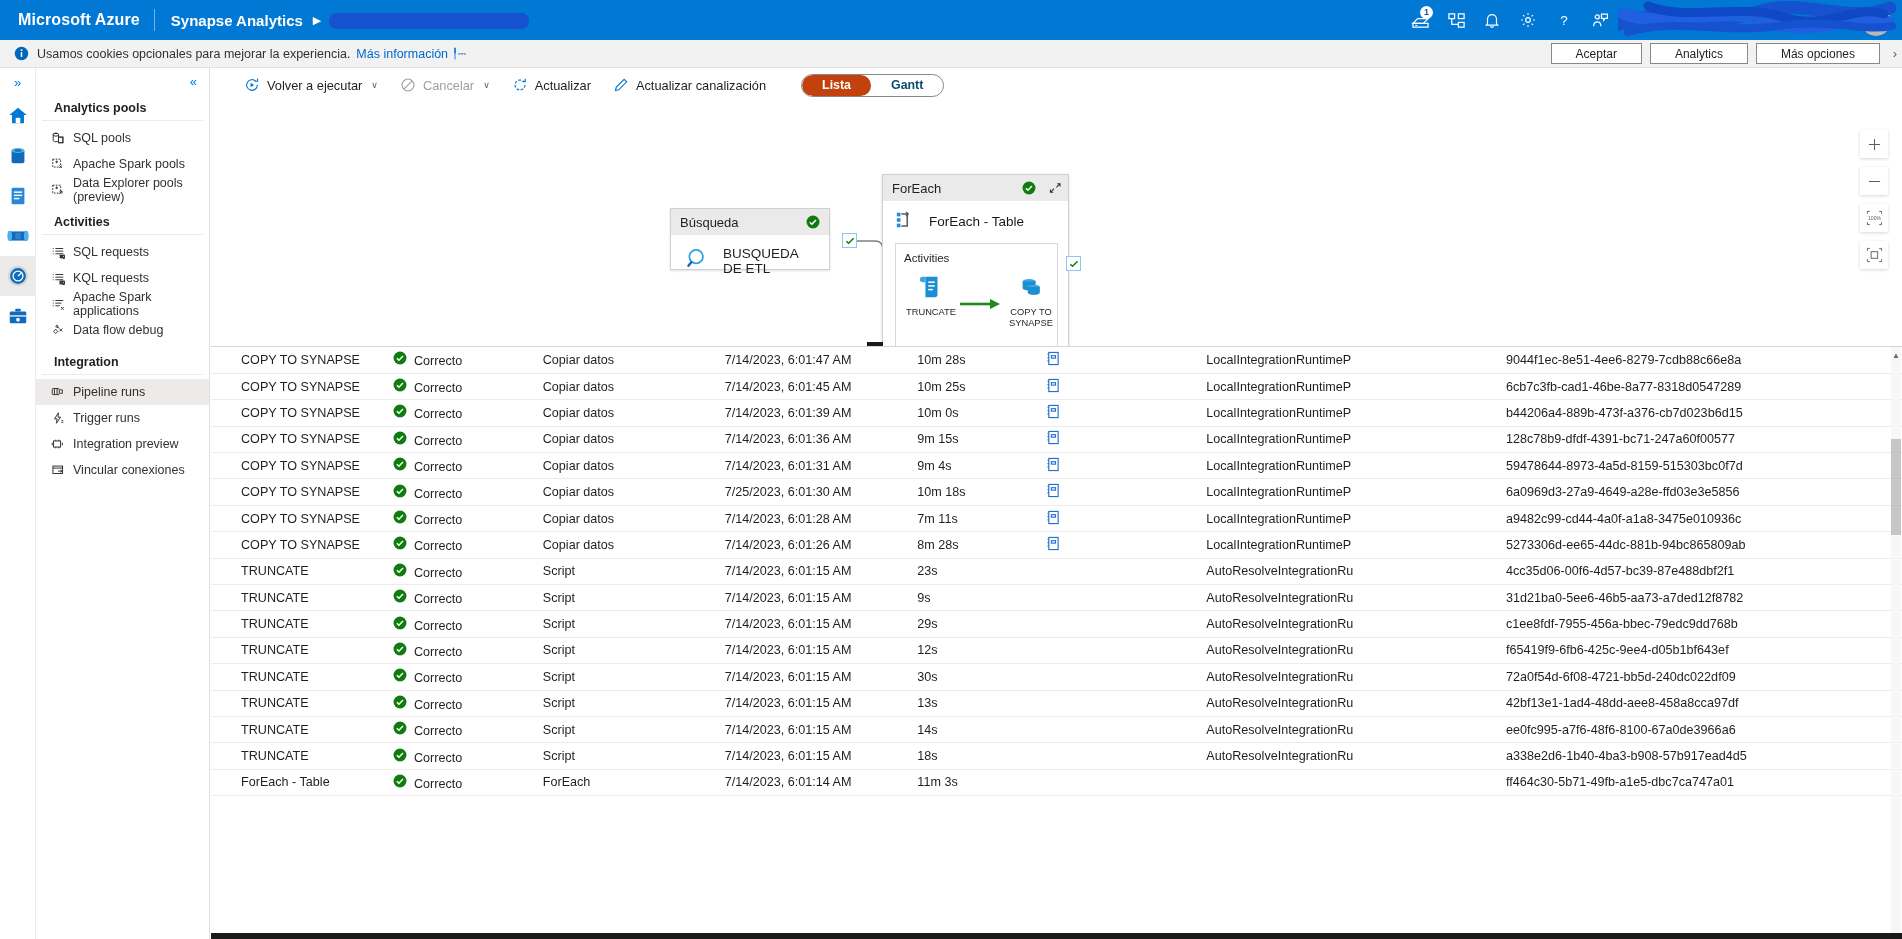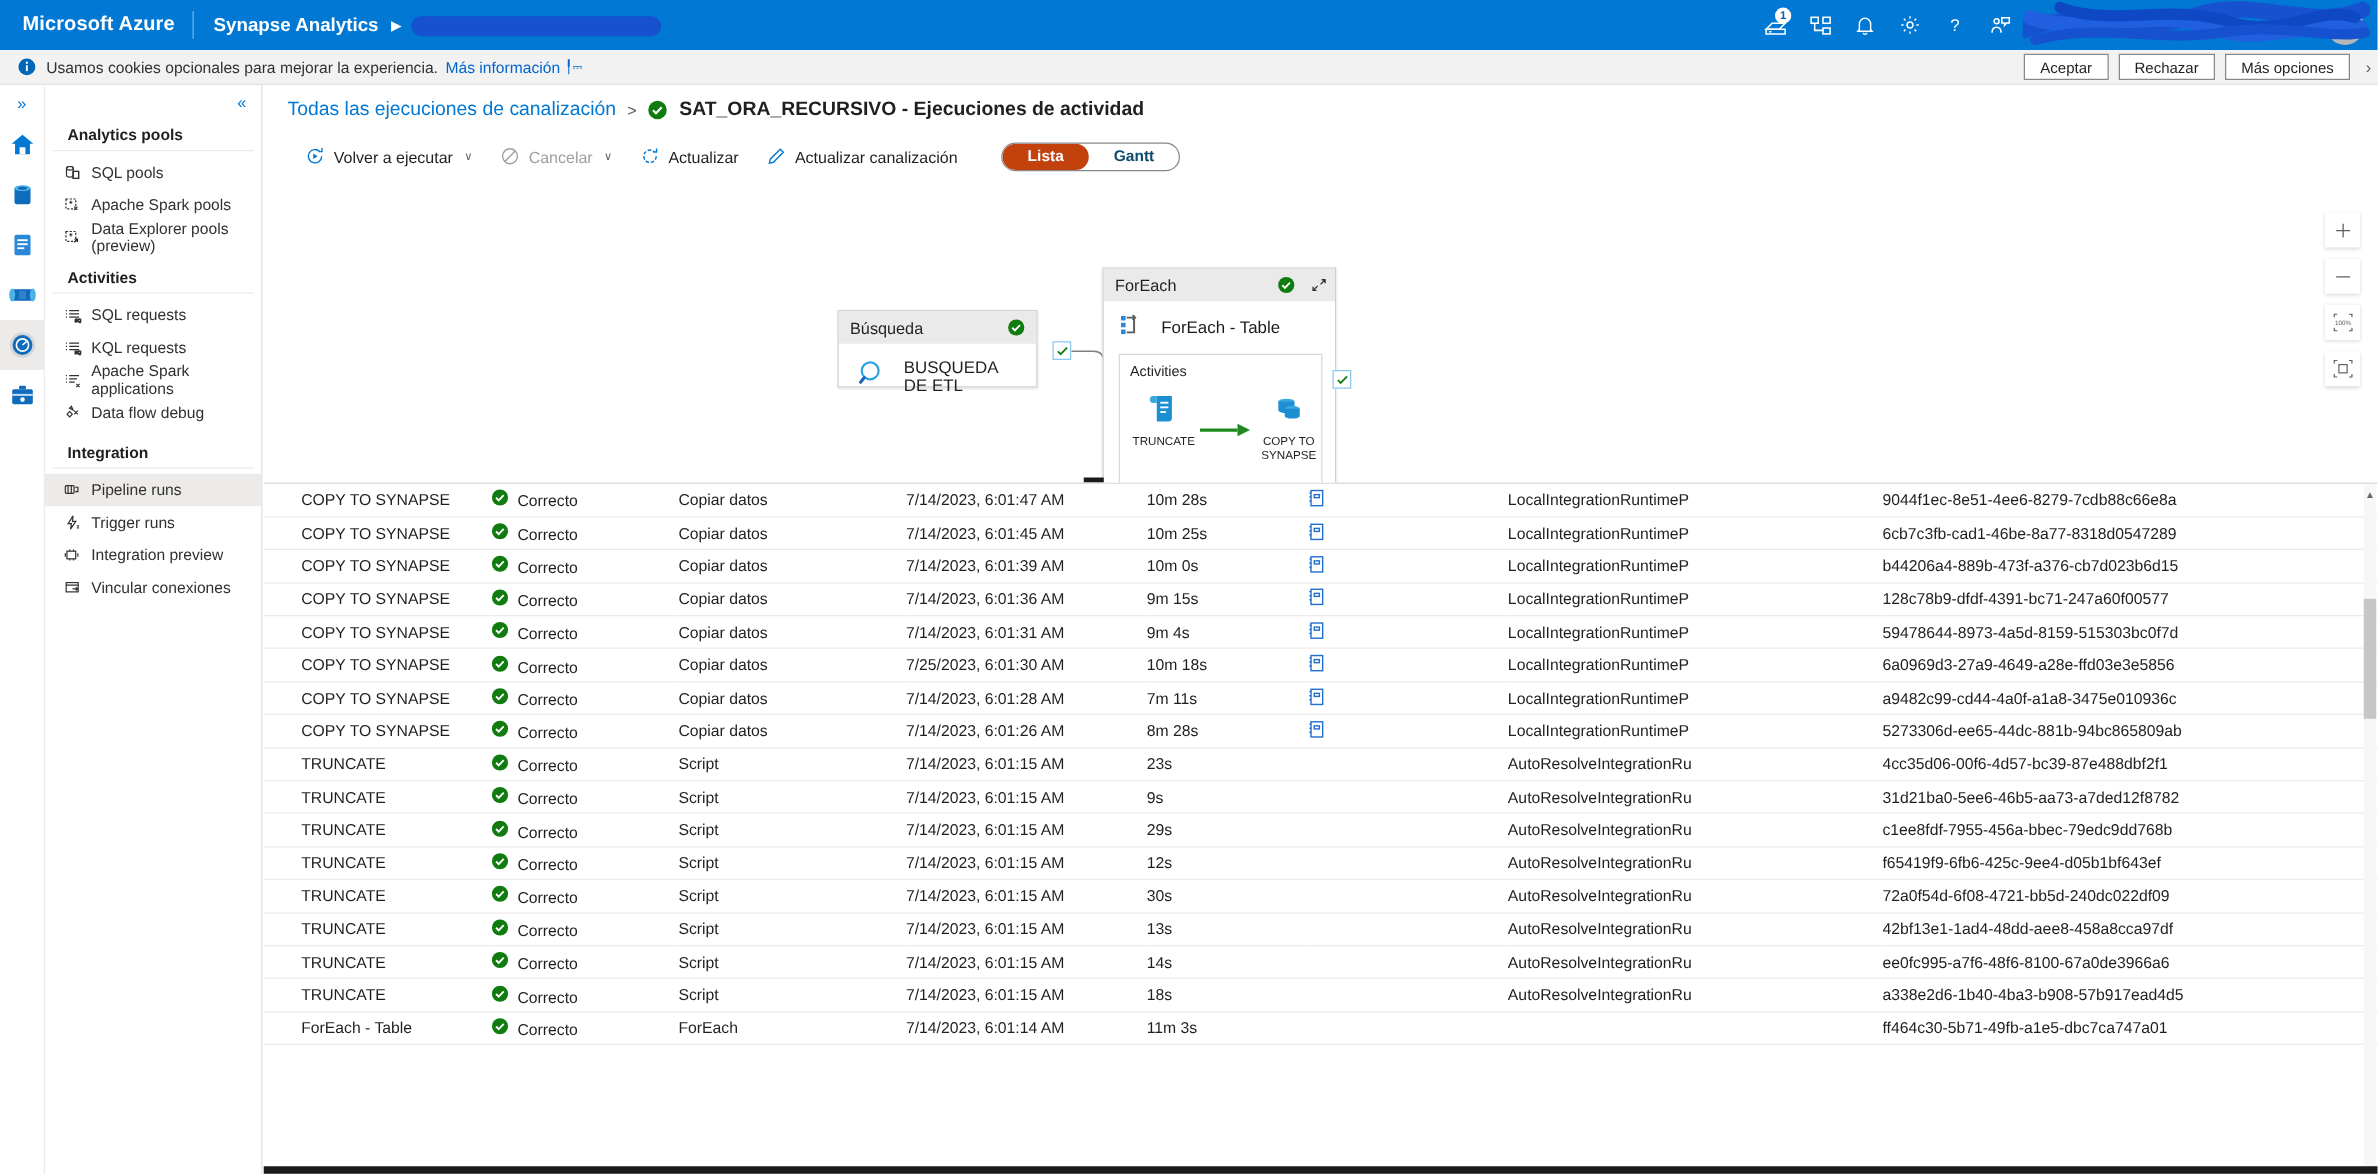--- a/index.html
+++ b/index.html
@@ -53,21 +53,21 @@
     background: #f2f2f2; border-bottom: 1px solid #e1e1e1;
     display: flex; align-items: center; padding-left: 14px;
     font-size: 12.5px; color: #323130;
   }
   .cookie-info-icon { margin-right: 8px; display:flex; }
   .cookie-link { color: #0066cc; margin-left: 6px; text-decoration: none; }
   .ext-glyph { margin-left: 4px; font-size: 10px; color: #0066cc; }
   .cookie-buttons { margin-left: auto; display: flex; gap: 8px; padding-right: 22px; }
   .cookie-btn {
     background: #ffffff; border: 1px solid #8a8886; height: 21px;
-    font-size: 12px; padding: 0 12px; cursor: pointer; color: #201f1e;
+    font-size: 12px; padding: 0 24px; cursor: pointer; color: #201f1e;
     font-family: "Liberation Sans", sans-serif;
   }
   .cookie-collapse { position:absolute; right: 5px; top: 6px; font-size: 13px; color:#605e5c;}
 
   
   .rail {
     position: absolute; top: 68px; left: 0; width: 36px; height: 871px;
     background: #ffffff; border-right: 1px solid #edebe9;
     display: flex; flex-direction: column; align-items: center;
   }
@@ -269,21 +269,21 @@
         <circle cx="8" cy="8" r="7.2" fill="#0067b8"></circle>
         <rect x="7.2" y="6.6" width="1.6" height="5" fill="#fff"></rect>
         <circle cx="8" cy="4.4" r="1" fill="#fff"></circle>
       </svg>
   </span>
   <span>Usamos cookies opcionales para mejorar la experiencia.</span>
   <a class="cookie-link">Más información</a>
   <span class="ext-glyph">╿⎓</span>
   <div class="cookie-buttons">
     <button class="cookie-btn">Aceptar</button>
-    <button class="cookie-btn">Rechazar</button>
+    <button class="cookie-btn">Analytics</button>
     <button class="cookie-btn">Más opciones</button>
   </div>
   <div class="cookie-collapse">›</div>
 </div>
 
 <div class="rail">
   <div class="rail-expand">»</div>
   <div class="rail-item">
     <svg width="22" height="22" viewBox="0 0 24 24">
         <path d="M12 3 2.5 11h3v9h13v-9h3z" fill="#0078d4"></path>
@@ -443,31 +443,20 @@
           <path d="M2.2 5.8h11"></path>
           <path d="M8 9.3h4.5M11 7.8l1.7 1.5-1.7 1.5"></path>
         </svg>
     </span>
     <span>Vincular conexiones</span>
   </div>
 </div>
 
 <div class="content">
 
-  <div class="breadcrumb">
-    <span class="bc-link">Todas las ejecuciones de canalización</span>
-    <span class="bc-sep">&gt;</span>
-    <span style="display:flex;">
-      <svg width="16" height="16" viewBox="0 0 16 16">
-          <circle cx="8" cy="8" r="7.4" fill="#107c10"></circle>
-          <path d="M4.4 8.2l2.4 2.4 4.6-4.8" stroke="#fff" stroke-width="1.7" fill="none"></path>
-        </svg>
-    </span>
-    <span class="bc-current">SAT_ORA_RECURSIVO - Ejecuciones de actividad</span>
-  </div>
 
   <div class="toolbar">
     <div class="tb-btn">
       <span class="tb-icon">
         <svg width="16" height="16" viewBox="0 0 18 18" fill="none" stroke="#0078d4" stroke-width="1.25">
             <path d="M15 9a6 6 0 1 1-1.9-4.4"></path>
             <path d="M15.3 1.6v3.2h-3.2"></path>
             <path d="M7.4 6.6l4 2.4-4 2.4z" fill="#0078d4" stroke="none"></path>
           </svg>
       </span>

